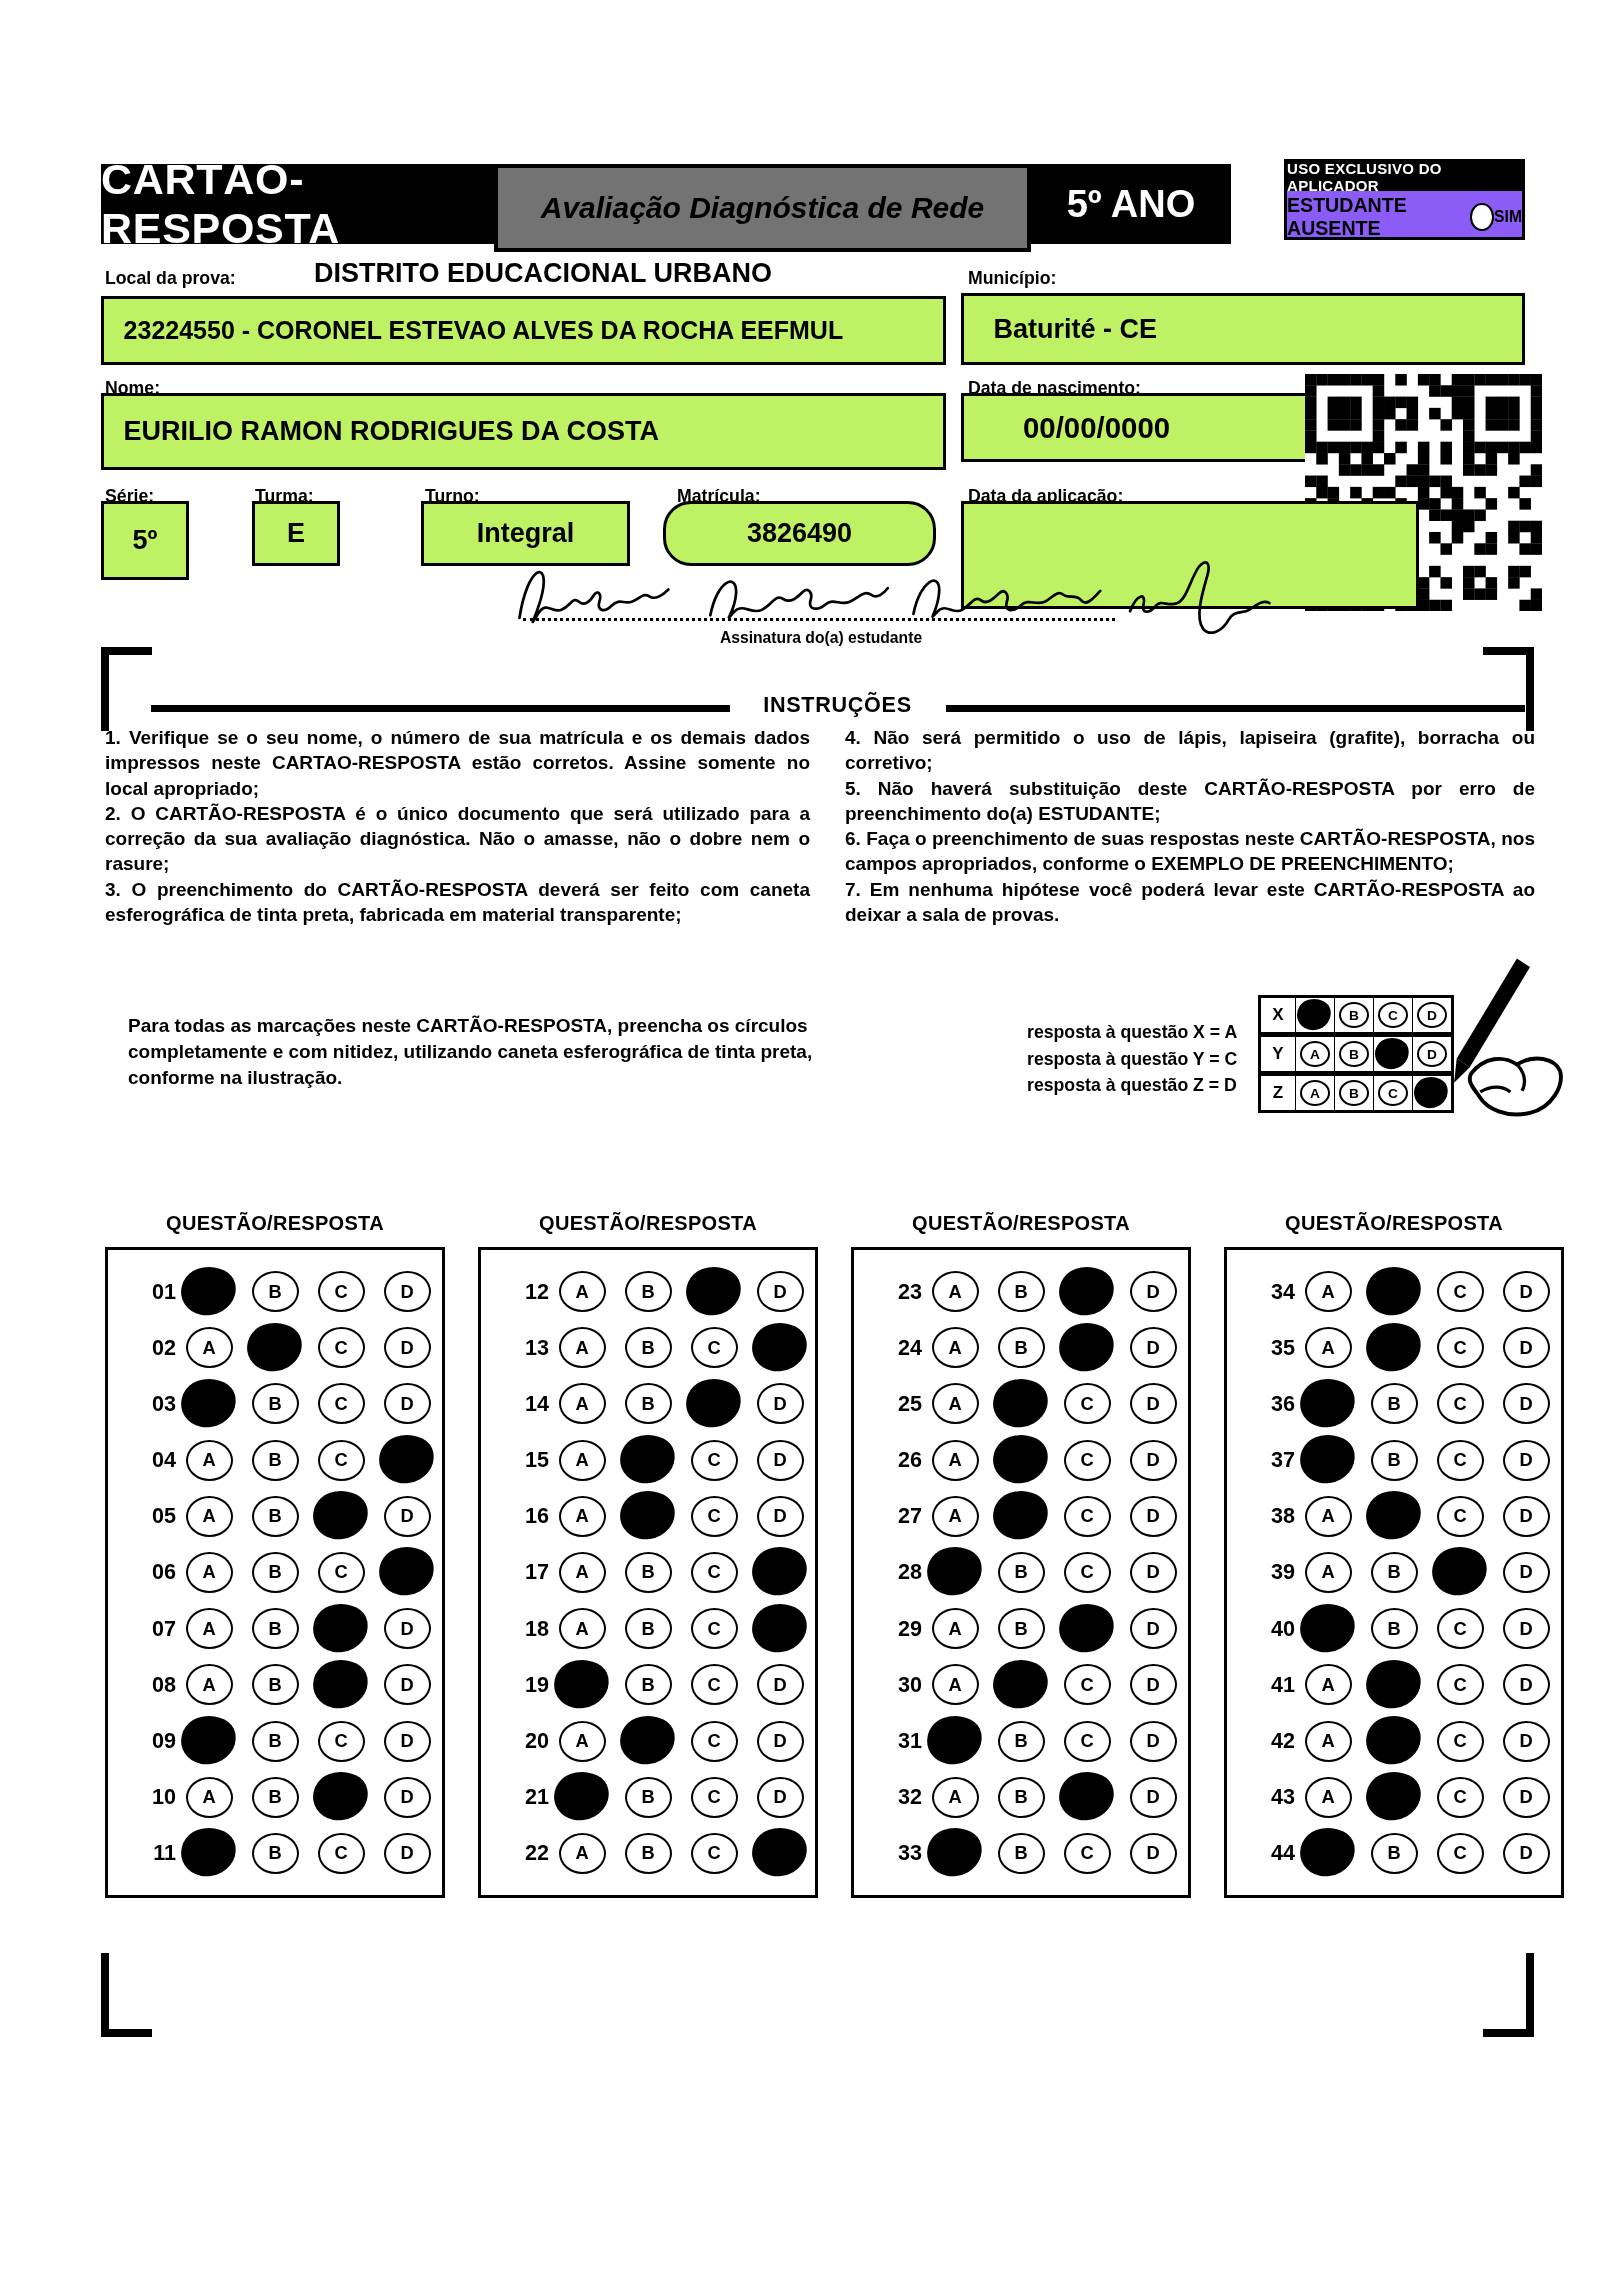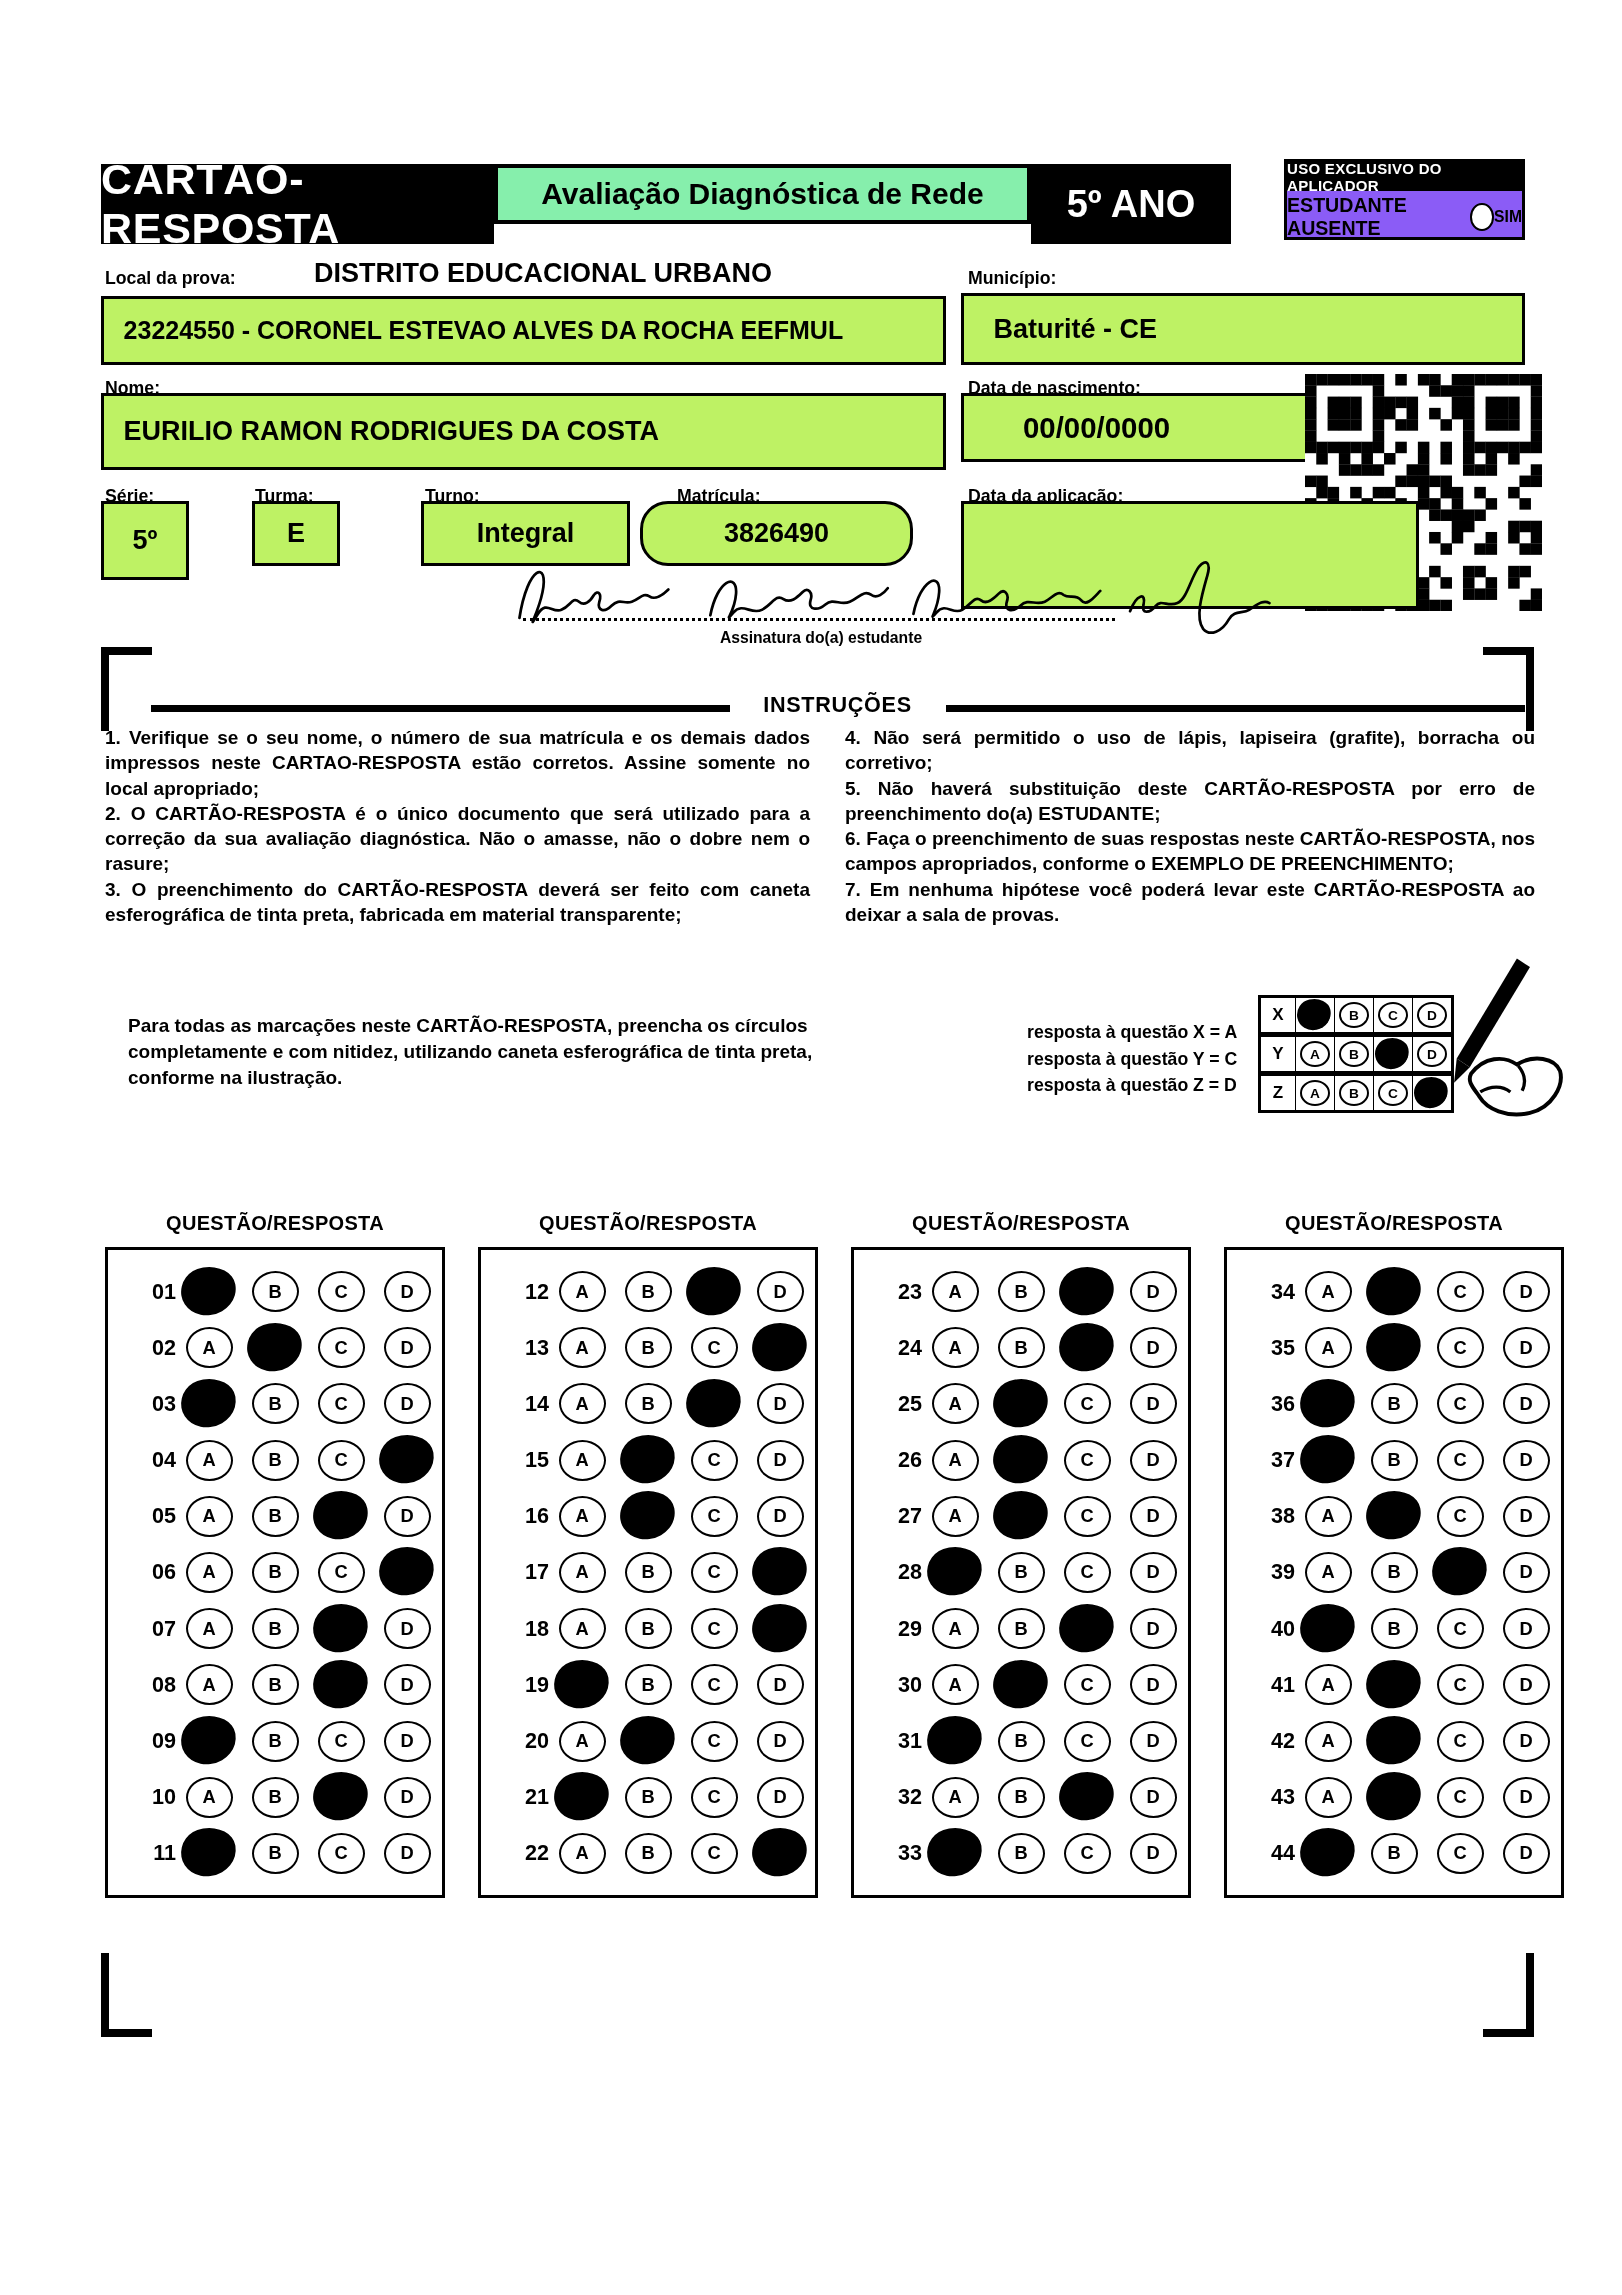--- a/index.html
+++ b/index.html
@@ -9,23 +9,23 @@
   }
   .abs{position:absolute;}
 
   
   .hdr-black{
     background:#000; color:#fff; display:flex; align-items:center; justify-content:center;
     font-weight:700;
   }
   .hdr-card{left:101px; top:164px; width:393px; height:80px; font-size:43px; letter-spacing:0.7px;}
   .hdr-exam{
-    left:494px; top:164px; width:537px; height:60px; background:#86efac; border:4.6px solid #000;
+    left:494px; top:164px; width:537px; height:88px; background:#737373; border:4.6px solid #000;
     box-sizing:border-box; display:flex; align-items:center; justify-content:center;
-    font-size:30px; font-weight:700;
+    font-size:30px; font-weight:700;font-style:italic;
   }
   .hdr-grade{left:1031px; top:164px; width:200px; height:80px; font-size:38px;}
 
   .uso-box{left:1284px; top:159px; width:241px; height:81px; border:3.3px solid #000; box-sizing:border-box; background:#8b5cf6;}
   .uso-title{background:#000; color:#fff; height:29px; display:flex; align-items:center; justify-content:center; font-size:15px; font-weight:700; letter-spacing:0.3px;}
   .uso-body{height:52px; display:flex; align-items:center; justify-content:center; gap:0; font-weight:700;}
   .uso-absent{font-size:19.6px;}
   .uso-sim{font-size:15.7px;}
   .mark-circle{width:27.5px; height:27.5px; border:2.6px solid #000; border-radius:50%; box-sizing:border-box; background:#fff;}
 
@@ -362,21 +362,21 @@
 
   <div class="abs fbox center" style="left:101px; top:501px; width:88px; height:79px;">
     <span class="bigval">5º</span>
   </div>
   <div class="abs fbox center" style="left:252px; top:501px; width:88px; height:65px;">
     <span class="bigval">E</span>
   </div>
   <div class="abs fbox center" style="left:421px; top:501px; width:209px; height:65px;">
     <span class="bigval">Integral</span>
   </div>
-  <div class="abs fbox center" style="left:640px; top:501px; width:273px; height:65px;border-radius:28px;">
+  <div class="abs fbox center" style="left:663px; top:501px; width:273px; height:65px;border-radius:28px;">
     <span class="bigval">3826490</span>
   </div>
   <div class="abs fbox" style="left:961px; top:501px; width:458px; height:108px;">
     <span class="bigval"></span>
   </div>
 
   <svg class="abs" style="left:504px; top:553px;" width="785" height="88" viewBox="0 0 1150 130" aria-label="Eurilio Ramon Rodrigues da Costa">
     <g fill="none" stroke="#000" stroke-width="4" stroke-linecap="round">
       <path d="M18 96 C30 18 62 10 52 58 C46 88 28 118 44 92 C58 68 66 90 80 84 C94 78 96 64 106 72 C114 79 122 72 128 62 C134 54 140 60 136 72 C132 86 144 88 154 78 C166 66 172 76 184 72 C196 68 200 58 210 64 C218 70 230 62 238 54"></path>
       <path d="M300 92 C310 40 340 28 338 60 C336 88 318 106 334 88 C348 72 360 92 376 84 C392 76 396 60 408 68 C418 75 428 66 436 58 C444 50 452 58 448 70 C444 84 458 86 470 76 C482 66 492 78 506 72 C520 66 526 54 538 62 C546 68 556 60 562 52"></path>

